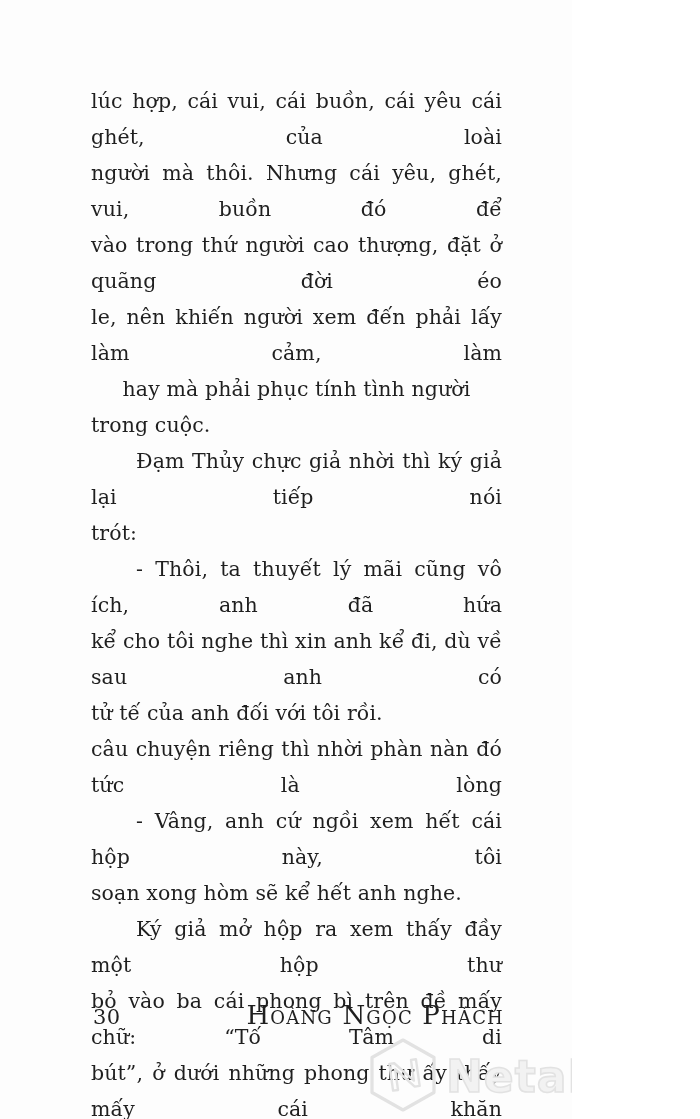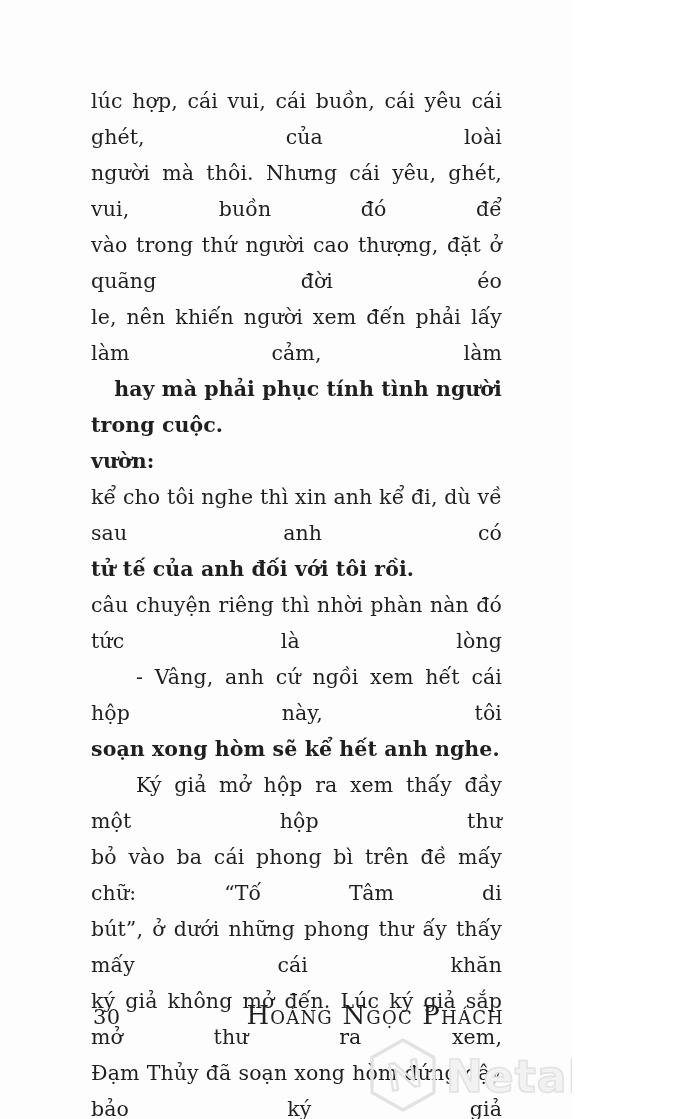--- a/index.html
+++ b/index.html
@@ -26,23 +26,22 @@
     line-height: 36px;
     letter-spacing: 0.1px;
   }
   .para { margin: 0; }
   .line {
     text-align: justify;
     text-align-last: justify;
     white-space: normal;
   }
   .line.final {
-    text-align: right;
+    text-align: center;
     text-align-last: left;
-    font-weight: bold;
   }
   .line.indent {
     text-indent: 45px;
   }
   
   .footer {
     position: absolute;
     top: 1000px;
     left: 93px;
     right: 68px;
@@ -90,23 +89,25 @@
   <div class="text-block">
 
   <div class="para">
         <div class="line">lúc hợp, cái vui, cái buồn, cái yêu cái ghét, của loài</div>
         <div class="line">người mà thôi. Nhưng cái yêu, ghét, vui, buồn đó để</div>
         <div class="line">vào trong thứ người cao thượng, đặt ở quãng đời éo</div>
         <div class="line">le, nên khiến người xem đến phải lấy làm cảm, làm</div>
         <div class="line final">hay mà phải phục tính tình người trong cuộc.</div>
       </div>
       <div class="para">
-        <div class="line final">vườn:</div>
+        <div class="line indent">Đạm Thủy chực giả nhời thì ký giả lại tiếp nói</div>
+        <div class="line final">trót:</div>
       </div>
       <div class="para">
+        <div class="line indent">- Thôi, ta thuyết lý mãi cũng vô ích, anh đã hứa</div>
         <div class="line">kể cho tôi nghe thì xin anh kể đi, dù về sau anh có</div>
         <div class="line final">tử tế của anh đối với tôi rồi.</div>
         <div class="line">câu chuyện riêng thì nhời phàn nàn đó tức là lòng</div>
       </div>
       <div class="para">
         <div class="line indent">- Vâng, anh cứ ngồi xem hết cái hộp này, tôi</div>
         <div class="line final">soạn xong hòm sẽ kể hết anh nghe.</div>
       </div>
       <div class="para">
         <div class="line indent">Ký giả mở hộp ra xem thấy đầy một hộp thư</div>

